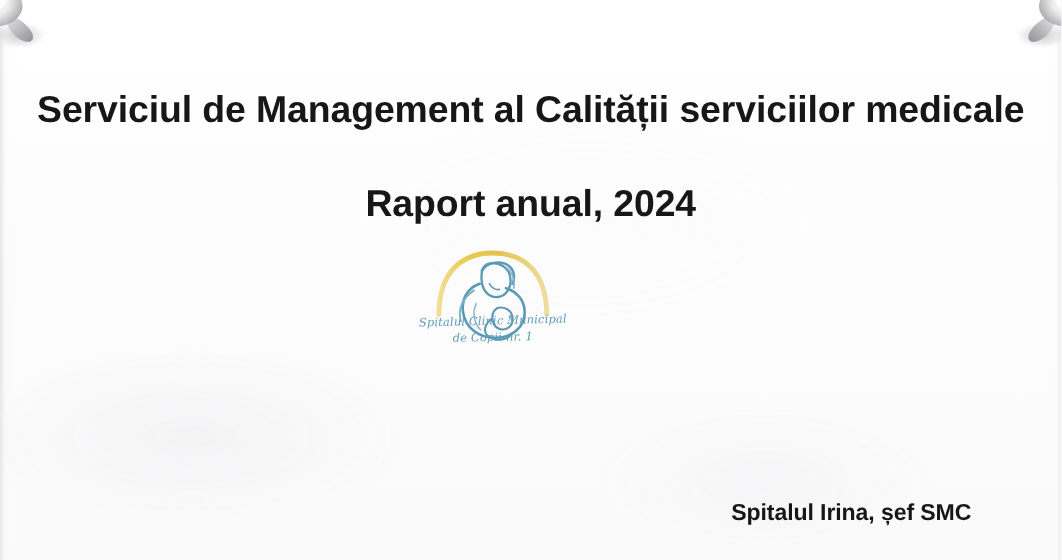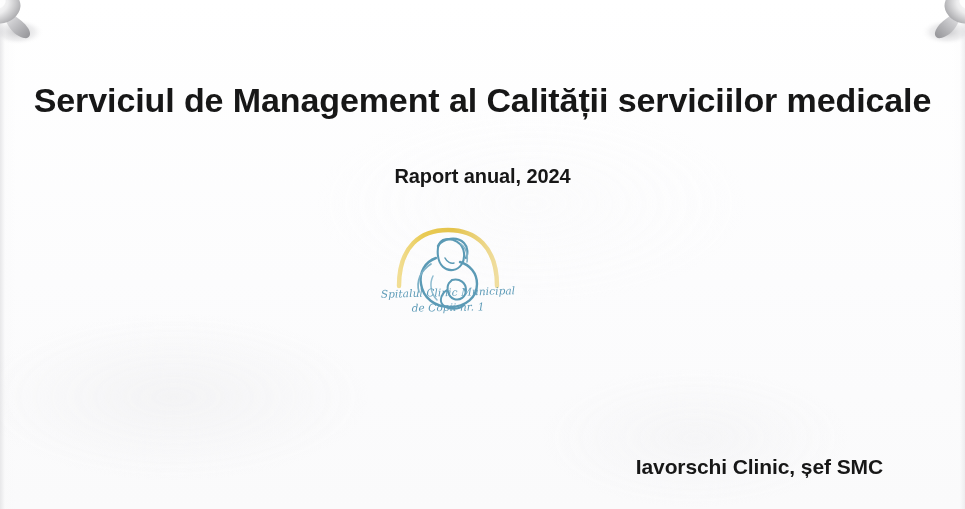--- a/index.html
+++ b/index.html
@@ -60,21 +60,21 @@
     line-height: 1.18;
     white-space: nowrap;
   }
 
   #slide-subtitle {
     position: absolute;
     left: 0;
     top: 165px;
     width: 965px;
     text-align: center;
-    font-size: 20px;
+    font-size: 34px;
     font-weight: bold;
     color: #171717;
     letter-spacing: -0.1px;
     line-height: 1.18;
   }
 
   
   #logo {
     position: absolute;
     left: 373px;
@@ -212,15 +212,15 @@
 
       <path d="M74 66 C68 70 66 77 70 81 C75 86 86 86 91 81" fill="none" stroke="#5b9ab5" stroke-width="1.9" stroke-linecap="round"></path>
 
       <path d="M60 52 C56 60 58 70 64 76" fill="none" stroke="#8fbcd0" stroke-width="1.5" stroke-linecap="round"></path>
     </svg>
 
     <div id="logo-wordmark-1">Spitalul Clinic Municipal</div>
     <div id="logo-wordmark-2">de Copii nr. 1</div>
   </div>
 
-  <div id="author-credit">Iavorschi Clinic, șef SMC</div>
+  <div id="author-credit">Spitalul Irina, șef SMC</div>
 
 </div>
 
 </body></html>

